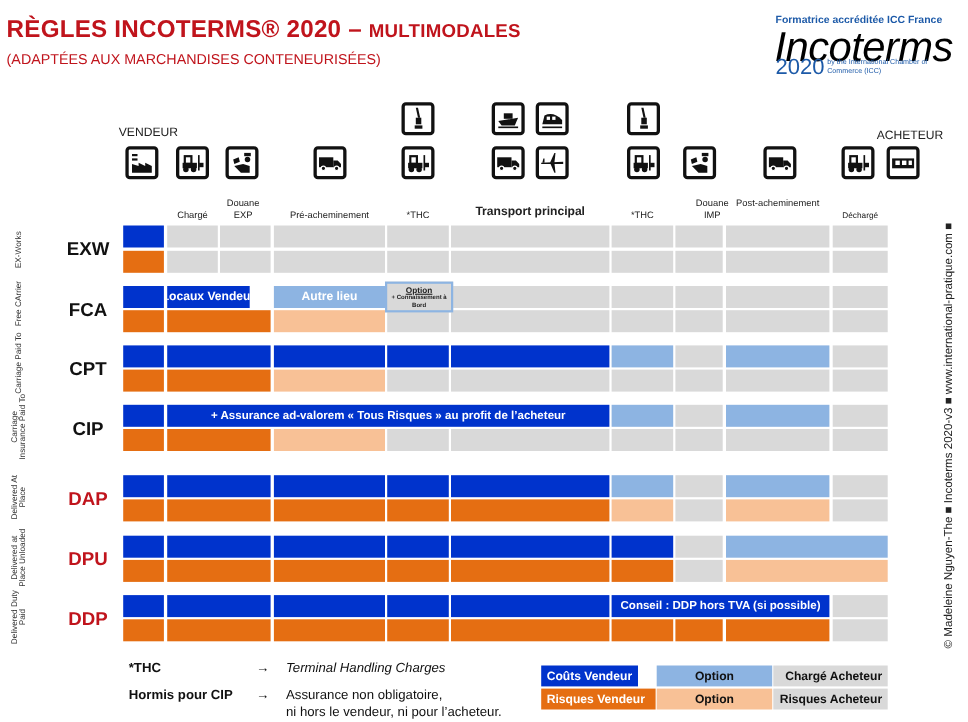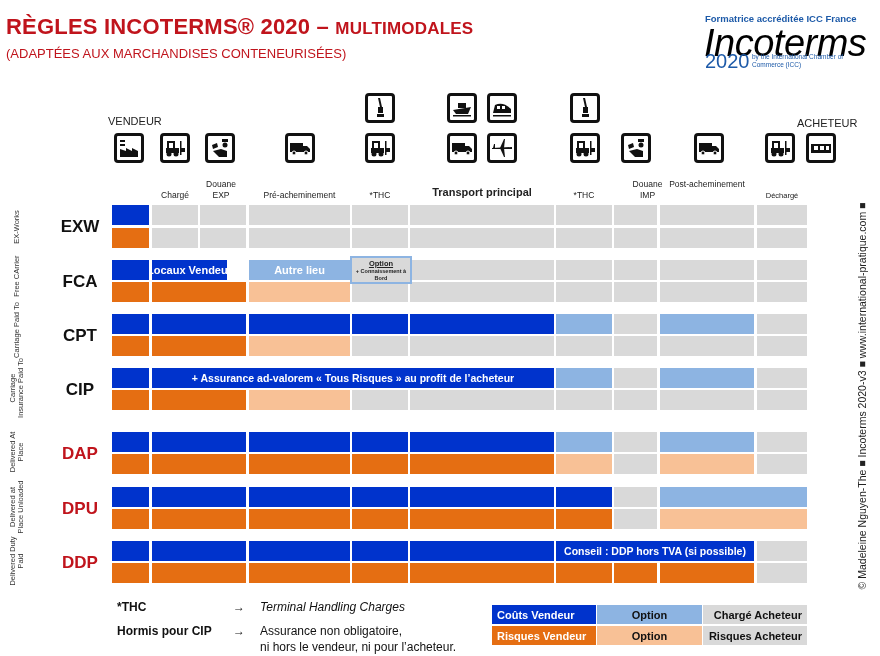--- a/index.html
+++ b/index.html
@@ -354,21 +354,21 @@
 
 <div class="abs note b" style="left:117px;top:600px;">*THC</div>
 <div class="abs note" style="left:233px;top:600px;">→</div>
 <div class="abs note i" style="left:260px;top:600px;">Terminal Handling Charges</div>
 <div class="abs note b" style="left:117px;top:624px;">Hormis pour CIP</div>
 <div class="abs note" style="left:233px;top:624px;">→</div>
 <div class="abs note" style="left:260px;top:624px;">Assurance non obligatoire,</div>
 <div class="abs note" style="left:260px;top:640px;">ni hors le vendeur, ni pour l’acheteur.</div>
 
 <div>
-  <div class="legend-cell blue" style="left:492px;top:605px;width:104px;color:#fff;">Coûts Vendeur</div>
+  <div class="legend-cell blue" style="left:492px;top:605px;width:88px;color:#fff;">Coûts Vendeur</div>
   <div class="legend-cell lblue" style="left:597px;top:605px;width:105px;color:#111;justify-content:center;">Option</div>
   <div class="legend-cell grey" style="left:703px;top:605px;width:104px;color:#111;justify-content:flex-end;">Chargé Acheteur</div>
   <div class="legend-cell orange" style="left:492px;top:626px;width:104px;color:#fff;">Risques Vendeur</div>
   <div class="legend-cell lorange" style="left:597px;top:626px;width:105px;color:#111;justify-content:center;">Option</div>
   <div class="legend-cell grey" style="left:703px;top:626px;width:104px;color:#111;justify-content:flex-end;">Risques Acheteur</div>
 </div>
 
 <div class="abs side">© Madeleine Nguyen-The ■ Incoterms 2020-v3 ■ www.international-pratique.com ■</div>
 
 </body></html>

